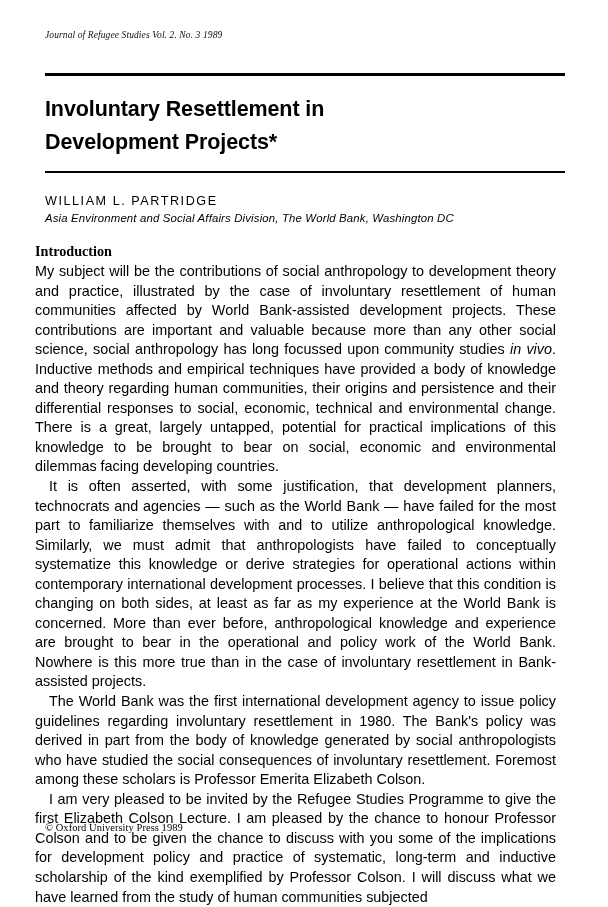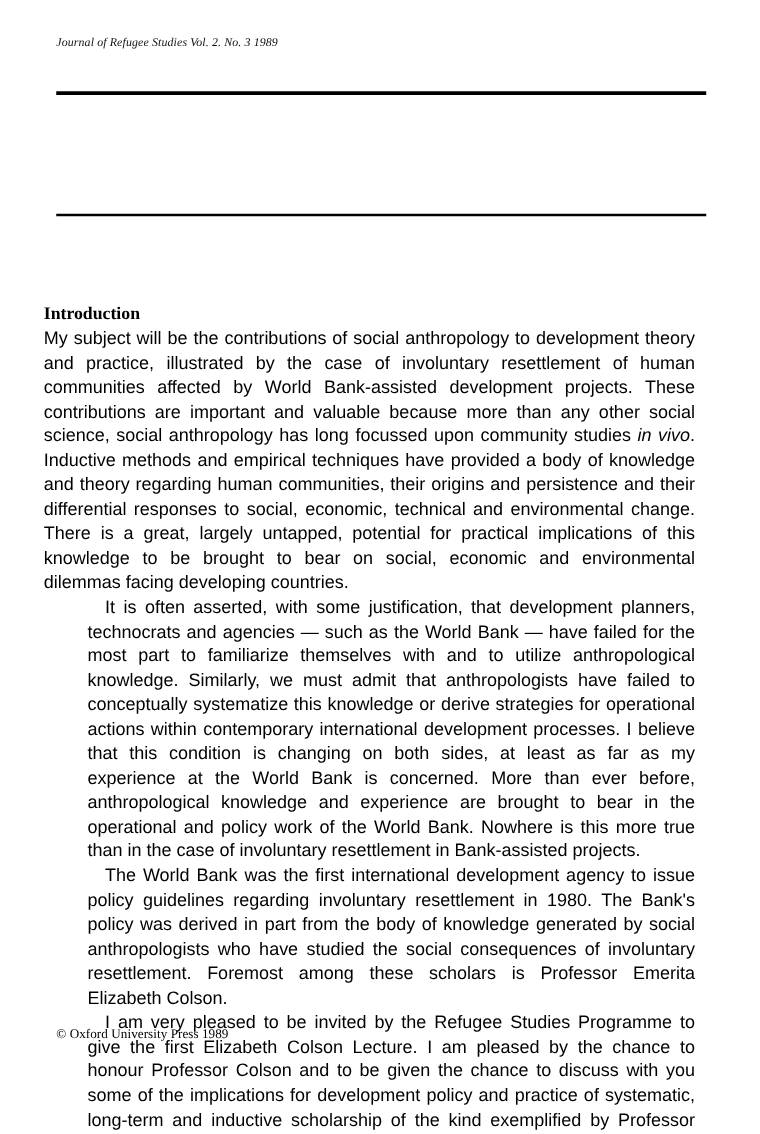--- a/index.html
+++ b/index.html
@@ -108,21 +108,20 @@
     font-family: Liberation Sans, sans-serif;
     font-size: 14.4px;
     line-height: 19.55px;
     text-align: justify;
     text-justify: inter-word;
     color: #000000;
     hyphens: none;
   }
   p.para.indent {
     text-indent: 14px;
-    margin-left: 35px;
   }
   p.para .it {
     font-style: italic;
   }
 
   .footer {
     position: absolute;
     left: 45px;
     top: 822px;
     font-family: "Liberation Serif", serif;
@@ -135,23 +134,31 @@
 </style>
 </head>
 <body>
 
 <div class="page">
 
   <div class="running-head">Journal of Refugee Studies Vol. 2. No. 3 1989</div>
 
   <div class="rule-thick"></div>
 
+  <div class="title-block">
+    <div class="title-line">Involuntary Resettlement in</div>
+    <div class="title-line">Development Projects*</div>
+  </div>
 
   <div class="rule-thin"></div>
 
+  <div class="author-block">
+    <div class="author-name">WILLIAM L. PARTRIDGE</div>
+    <div class="author-affil">Asia Environment and Social Affairs Division, The World Bank, Washington DC</div>
+  </div>
 
   <div class="body-block">
 
     <div class="section-heading">Introduction</div>
 
     <p class="para"><span>My subject will be the contributions of social anthropology to development theory and practice, illustrated by the case of involuntary resettlement of human communities affected by World Bank-assisted development projects. These contributions are important and valuable because more than any other social science, social anthropology has long focussed upon community studies </span><span class="it">in vivo</span><span>. Inductive methods and empirical techniques have provided a body of knowledge and theory regarding human communities, their origins and persistence and their differential responses to social, economic, technical and environmental change. There is a great, largely untapped, potential for practical implications of this knowledge to be brought to bear on social, economic and environmental dilemmas facing developing countries.</span></p>
 
     <p class="para indent">It is often asserted, with some justification, that development planners, technocrats and agencies — such as the World Bank — have failed for the most part to familiarize themselves with and to utilize anthropological knowledge. Similarly, we must admit that anthropologists have failed to conceptually systematize this knowledge or derive strategies for operational actions within contemporary international development processes. I believe that this condition is changing on both sides, at least as far as my experience at the World Bank is concerned. More than ever before, anthropological knowledge and experience are brought to bear in the operational and policy work of the World Bank. Nowhere is this more true than in the case of involuntary resettlement in Bank-assisted projects.</p>
 
     <p class="para indent">The World Bank was the first international development agency to issue policy guidelines regarding involuntary resettlement in 1980. The Bank's policy was derived in part from the body of knowledge generated by social anthropologists who have studied the social consequences of involuntary resettlement. Foremost among these scholars is Professor Emerita Elizabeth Colson.</p>

